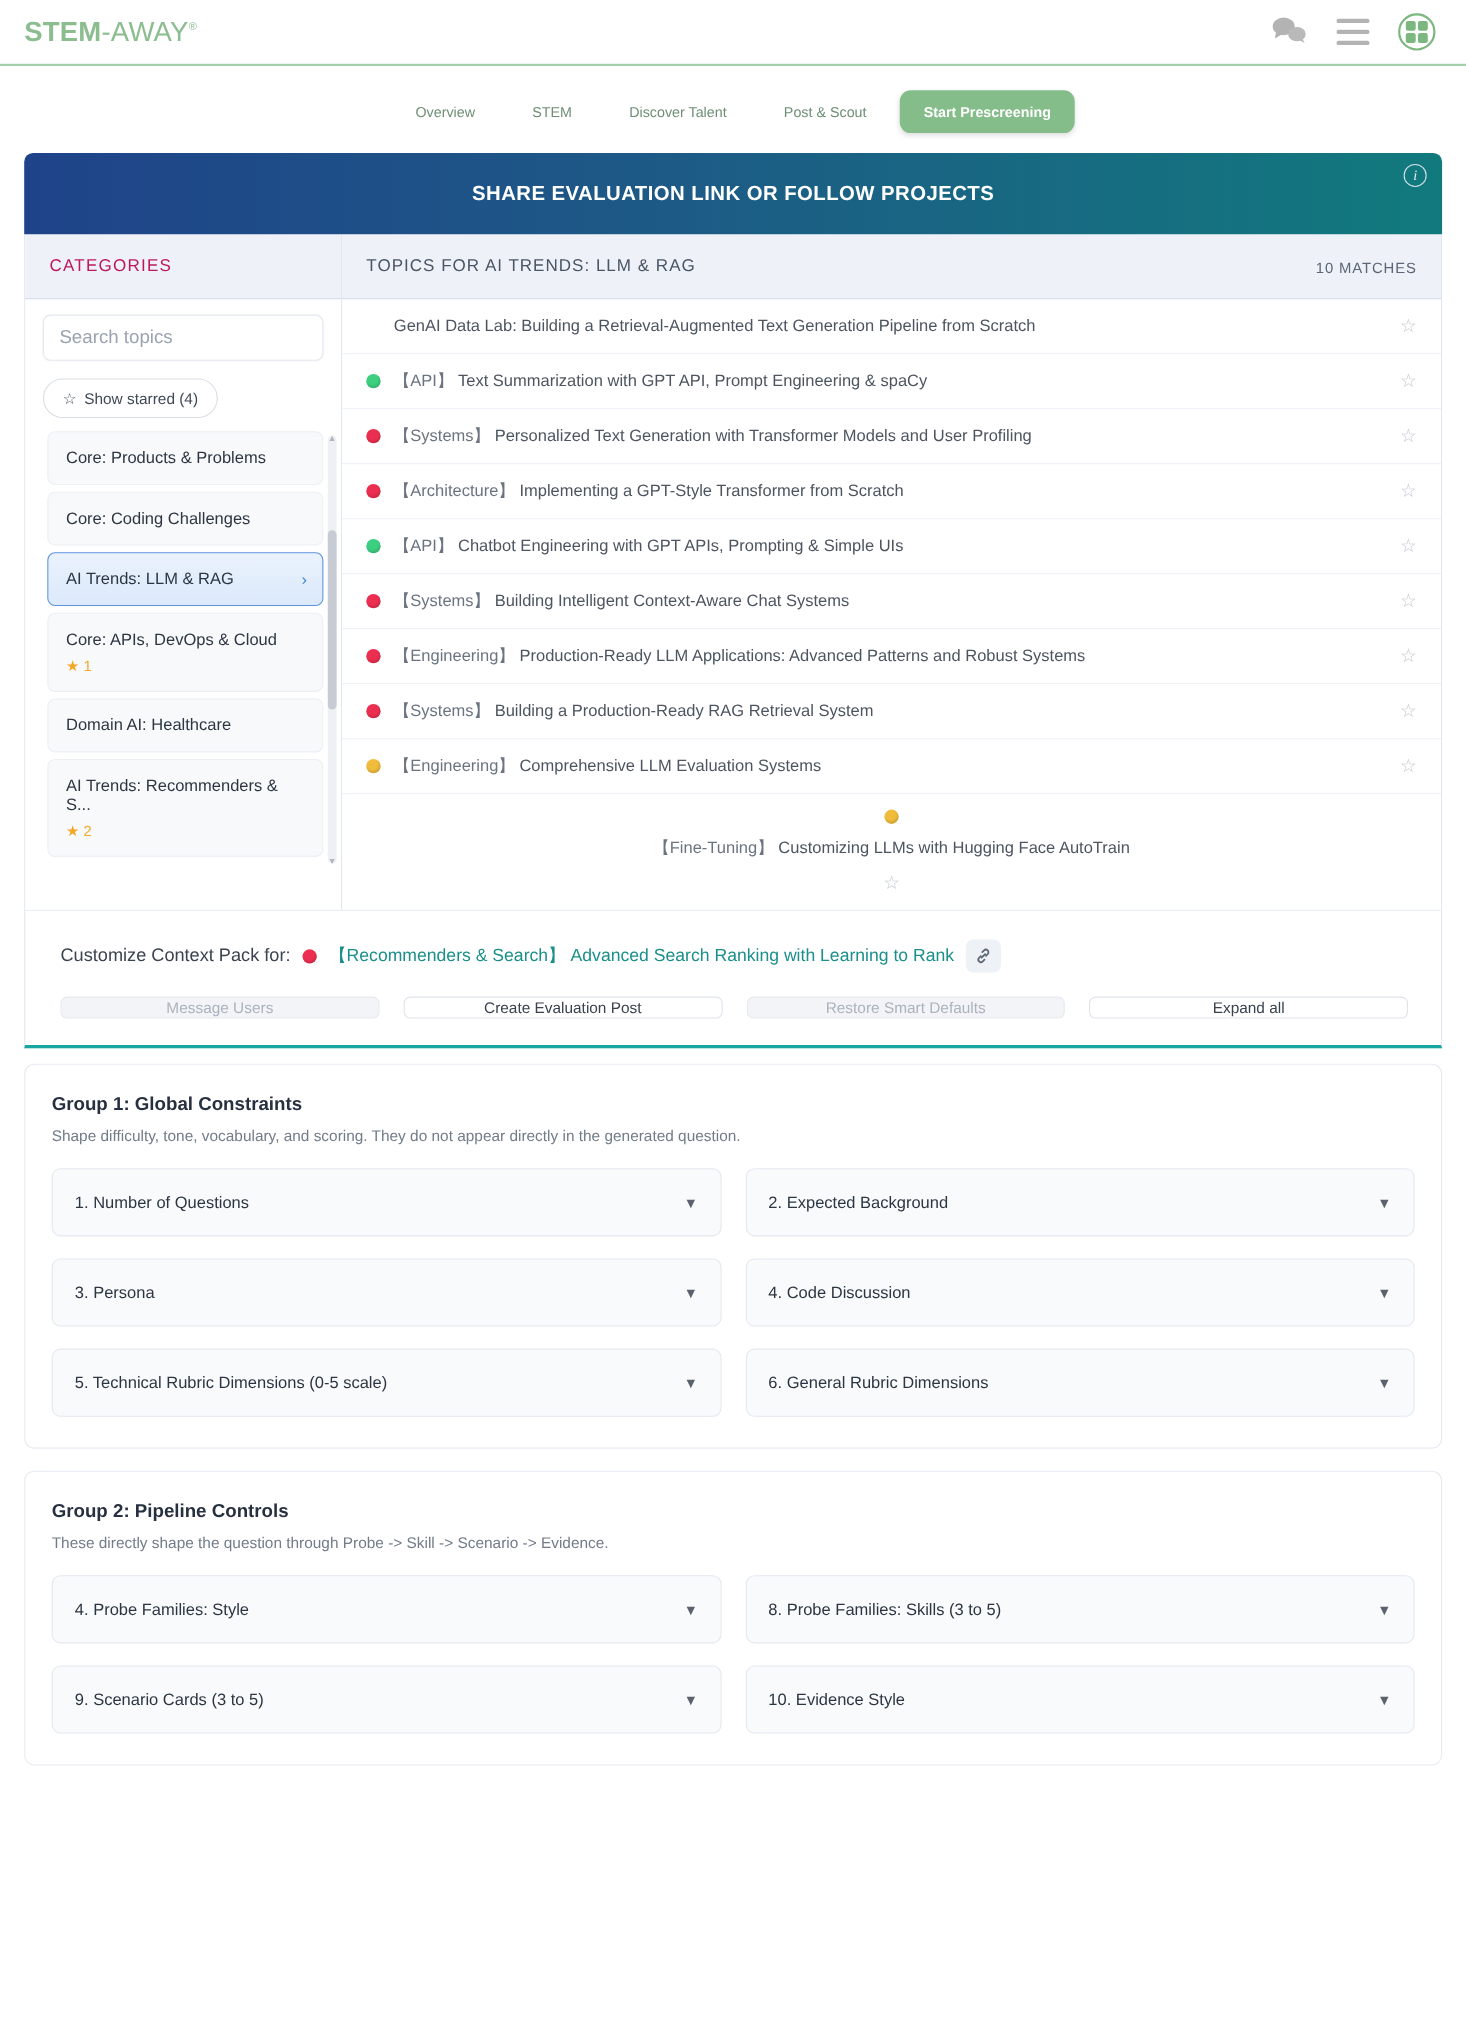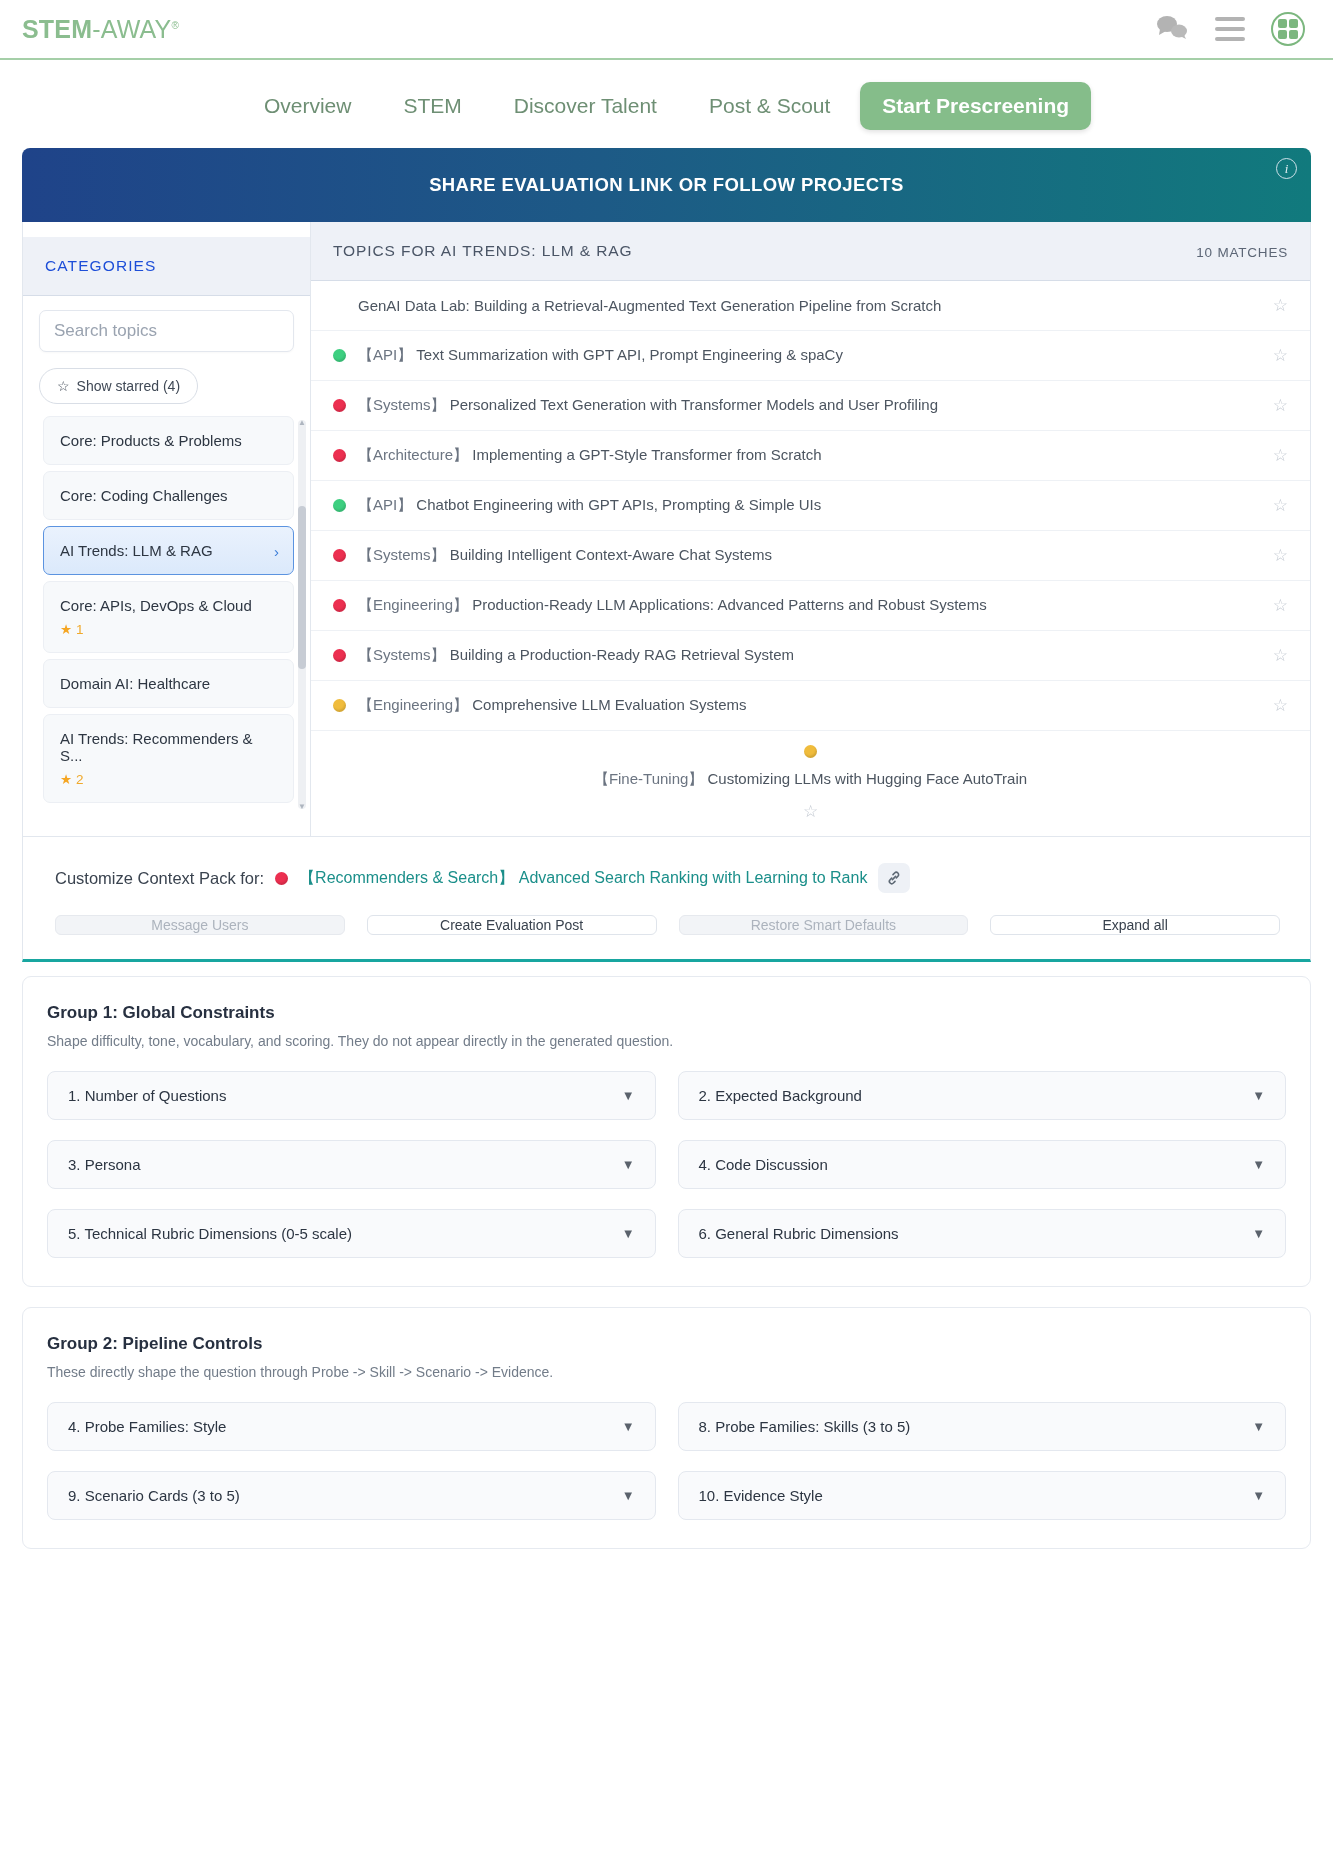--- a/index.html
+++ b/index.html
@@ -36,21 +36,21 @@
     gap: 2px; padding: 5px;
   }
   .gridcircle i { display: block; background: #7cb77f; border-radius: 2px; }
 
   
   .nav {
     display: flex; align-items: center; justify-content: center;
     gap: 8px; padding: 22px 0 18px 0;
   }
   .nav a {
-    font-size: 21px; color: #6e8f74; text-decoration: none;
+    font-size: 13px; color: #6e8f74; text-decoration: none;
     padding: 12px 22px; border-radius: 10px; white-space: nowrap;
   }
   .nav a.active {
     background: #85bd8a; color: #fff; font-weight: bold;
     box-shadow: 0 2px 5px rgba(0,0,0,.12);
   }
 
   
   .panel-wrap { padding: 0 22px; }
   .banner {
@@ -69,21 +69,21 @@
     border: 1.6px solid #cfe2ea; color: #e4f0f4;
     font-size: 13px; font-style: italic; font-family: "Liberation Serif", serif;
     display: flex; align-items: center; justify-content: center;
   }
 
   
   .cols { display: flex; background: #fff; border: 1px solid #e2e7ee; border-top: none; }
   .cat-col { width: 288px; border-right: 1px solid #e2e7ee; background:#fff; }
   .cat-head {
     background: #eef1f7; border-bottom: 1px solid #d6dde8;
-    padding: 20px 22px; font-size: 15.5px; letter-spacing: 1.1px; color: #1d4ed8; margin-top: 15px;
+    padding: 20px 22px; font-size: 15.5px; letter-spacing: 1.1px; color: #be185d;
   }
   .search-wrap { padding: 14px 16px 6px 16px; }
   .search-input {
     width: 100%; height: 42px; border: 1px solid #e3e7ee; border-radius: 7px;
     padding: 0 14px; font-size: 17px; color: #7d8694;
     font-family: "Liberation Sans", sans-serif; outline: none; background: #fff;
     box-shadow: 0 1px 2px rgba(0,0,0,.03);
   }
   .search-input::placeholder { color: #9aa3b0; }
   .starred-wrap { padding: 10px 16px 12px 16px; }
@@ -167,21 +167,21 @@
   .groups { padding: 14px 22px 0 22px; }
   .group-card {
     border: 1px solid #e6eaf0; border-radius: 9px; background: #fff;
     padding: 26px 24px 28px 24px; margin-bottom: 20px;
   }
   .group-title { font-size: 17px; font-weight: bold; color: #273040; }
   .group-sub { font-size: 14px; color: #727c89; margin-top: 10px; }
   .acc-grid { display: grid; grid-template-columns: 1fr 1fr; gap: 20px 22px; margin-top: 22px; }
   .acc {
     border: 1px solid #e4e8ef; border-radius: 8px; background: #f9fafc;
-    height: 49px; display: flex; align-items: center; justify-content: space-between;
+    height: 62px; display: flex; align-items: center; justify-content: space-between;
     padding: 16px 20px; cursor: pointer;
   }
   .acc .lbl { font-size: 15px; color: #2c3542; }
   .acc .car { font-size: 13px; color: #5b626c; }
 </style>
 </head>
 <body>
 
 <div class="topbar">
   <div class="logo">

